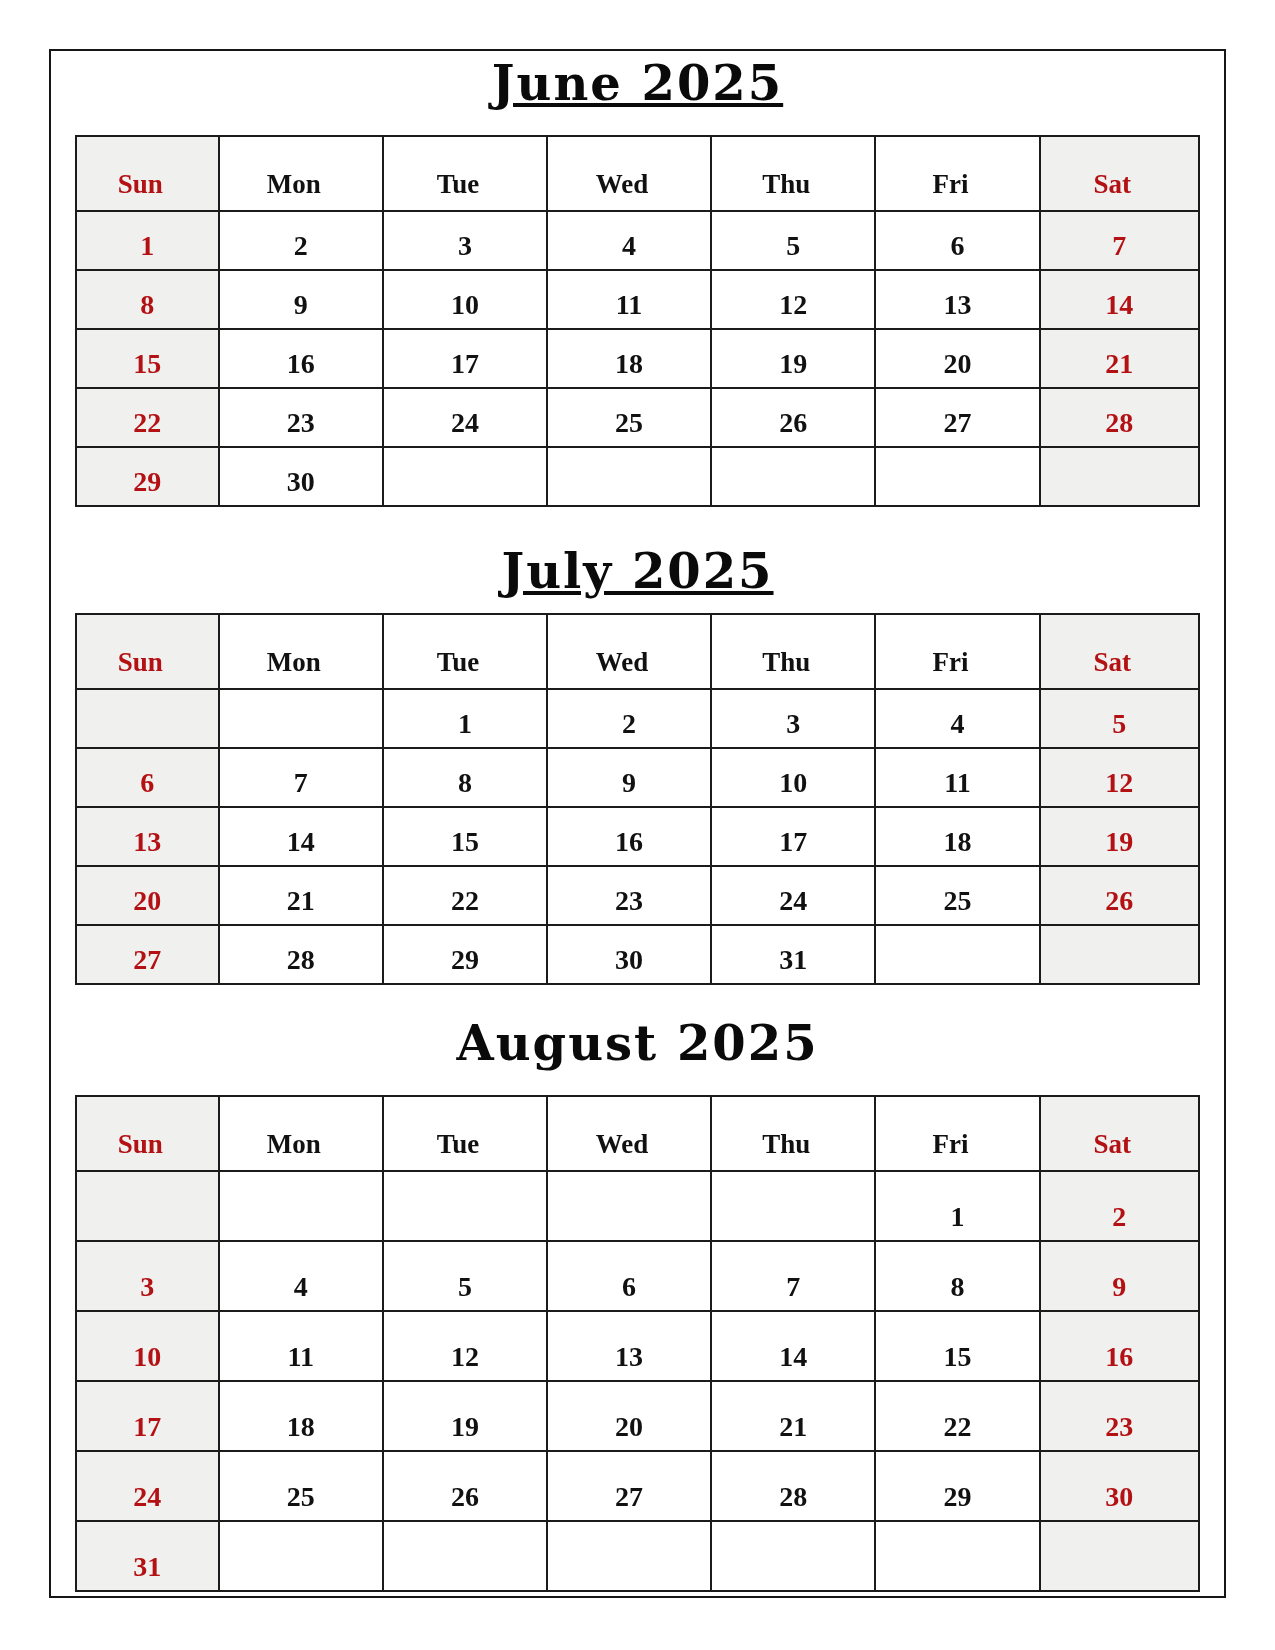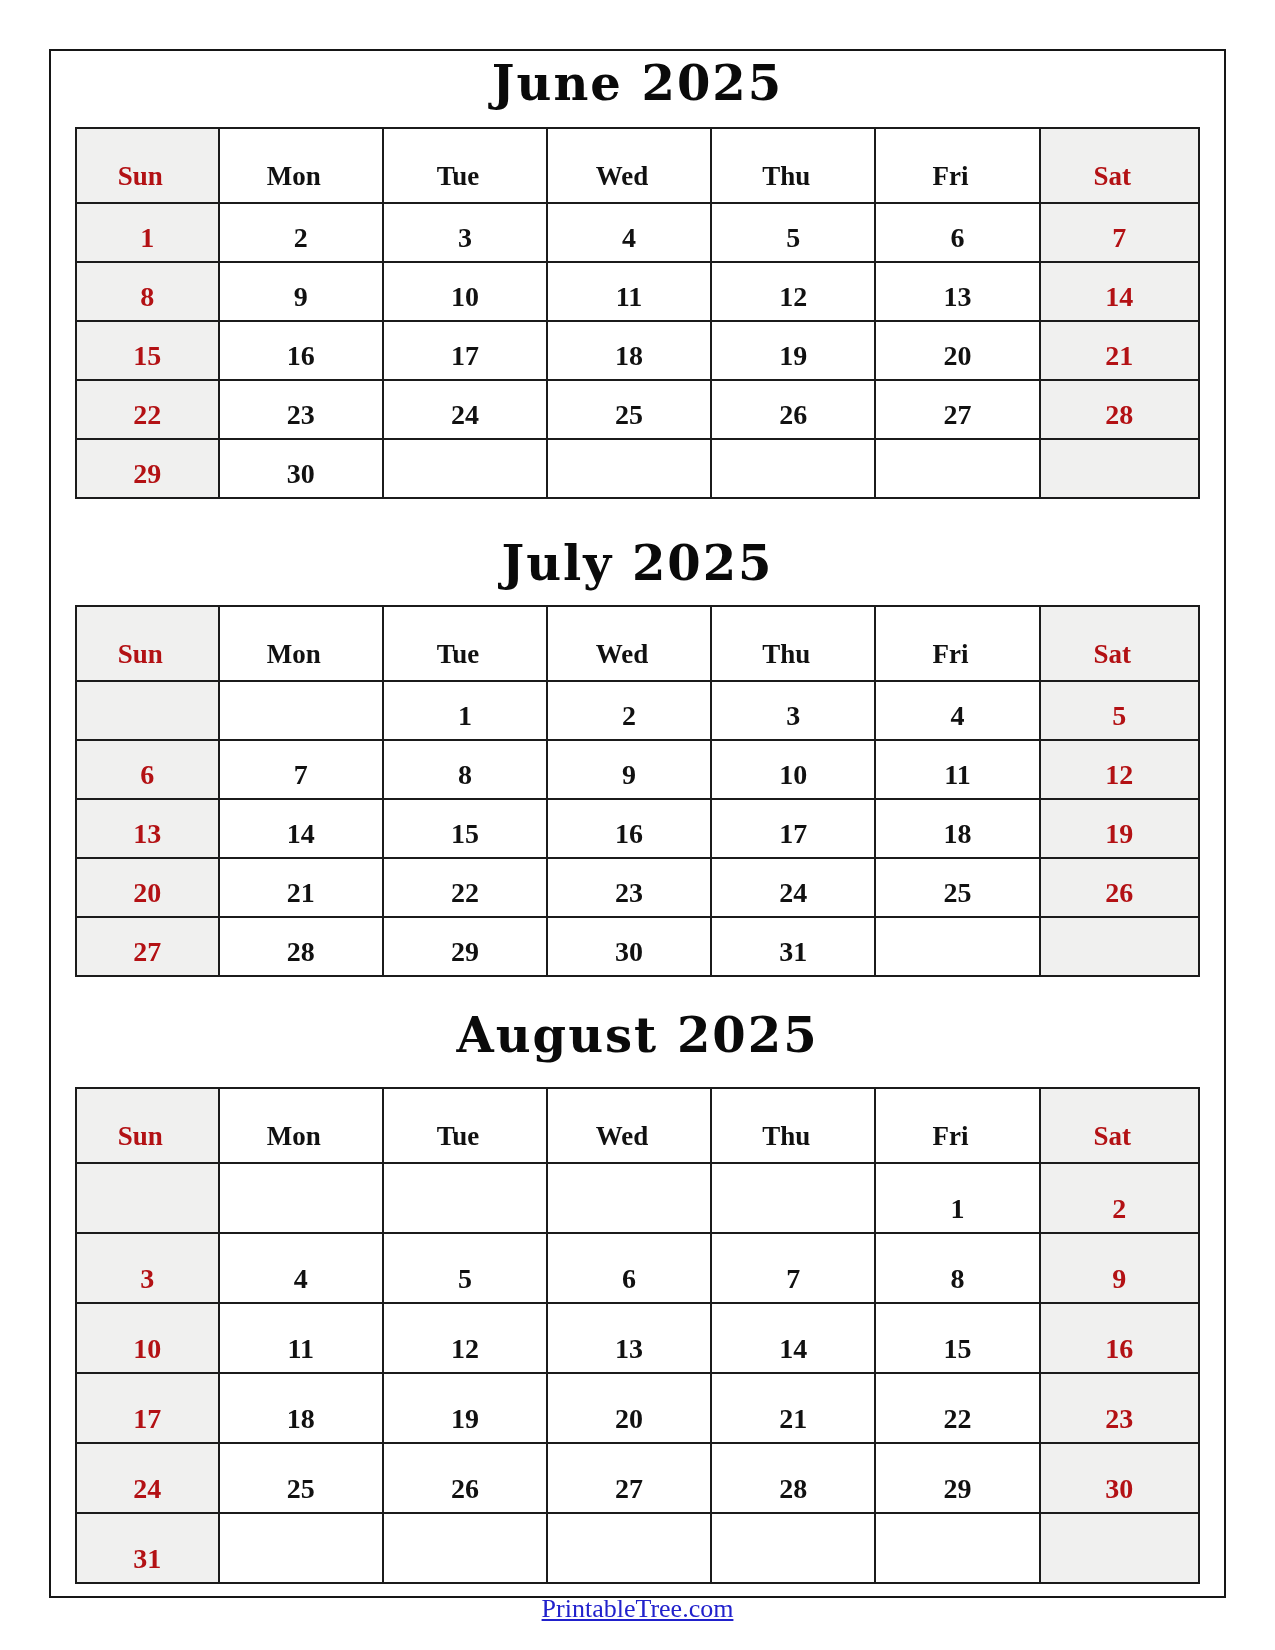--- a/index.html
+++ b/index.html
@@ -29,22 +29,22 @@
   .month-title{
     margin:0;
     text-align:center;
     font-family:"DejaVu Serif","Liberation Serif",serif;
     font-weight:bold;
     font-size:48px;
     line-height:56px;
     letter-spacing:2px;
     color:#0a0a0a;
   }
-  #title-june{margin-top:4px;margin-bottom:16px;}
-  #title-july{margin-top:36px;margin-bottom:14px;}
+  #title-june{margin-top:4px;margin-bottom:24px;text-decoration:underline;}
+  #title-july{margin-top:36px;margin-bottom:14px;text-decoration:underline;}
   #title-august{margin-top:30px;margin-bottom:24px;}
   table.month-table{
     width:100%;
     border-collapse:collapse;
     table-layout:fixed;
     border:2px solid var(--grid);
   }
   table.month-table col.col-sun{width:12.7%;}
   table.month-table col.col-sat{width:14.2%;}
   table.month-table th,
@@ -305,18 +305,15 @@
             <td></td>
             <td></td>
             <td></td>
             <td></td>
             <td></td>
             <td class="weekend"></td>
           </tr>
         </tbody>
     </table>
 
-    <div class="footer">
-      <span class="footer-link">PrintableTree.com</span>
-    </div>
 
   </div>
 </div>
 
 </body></html>

